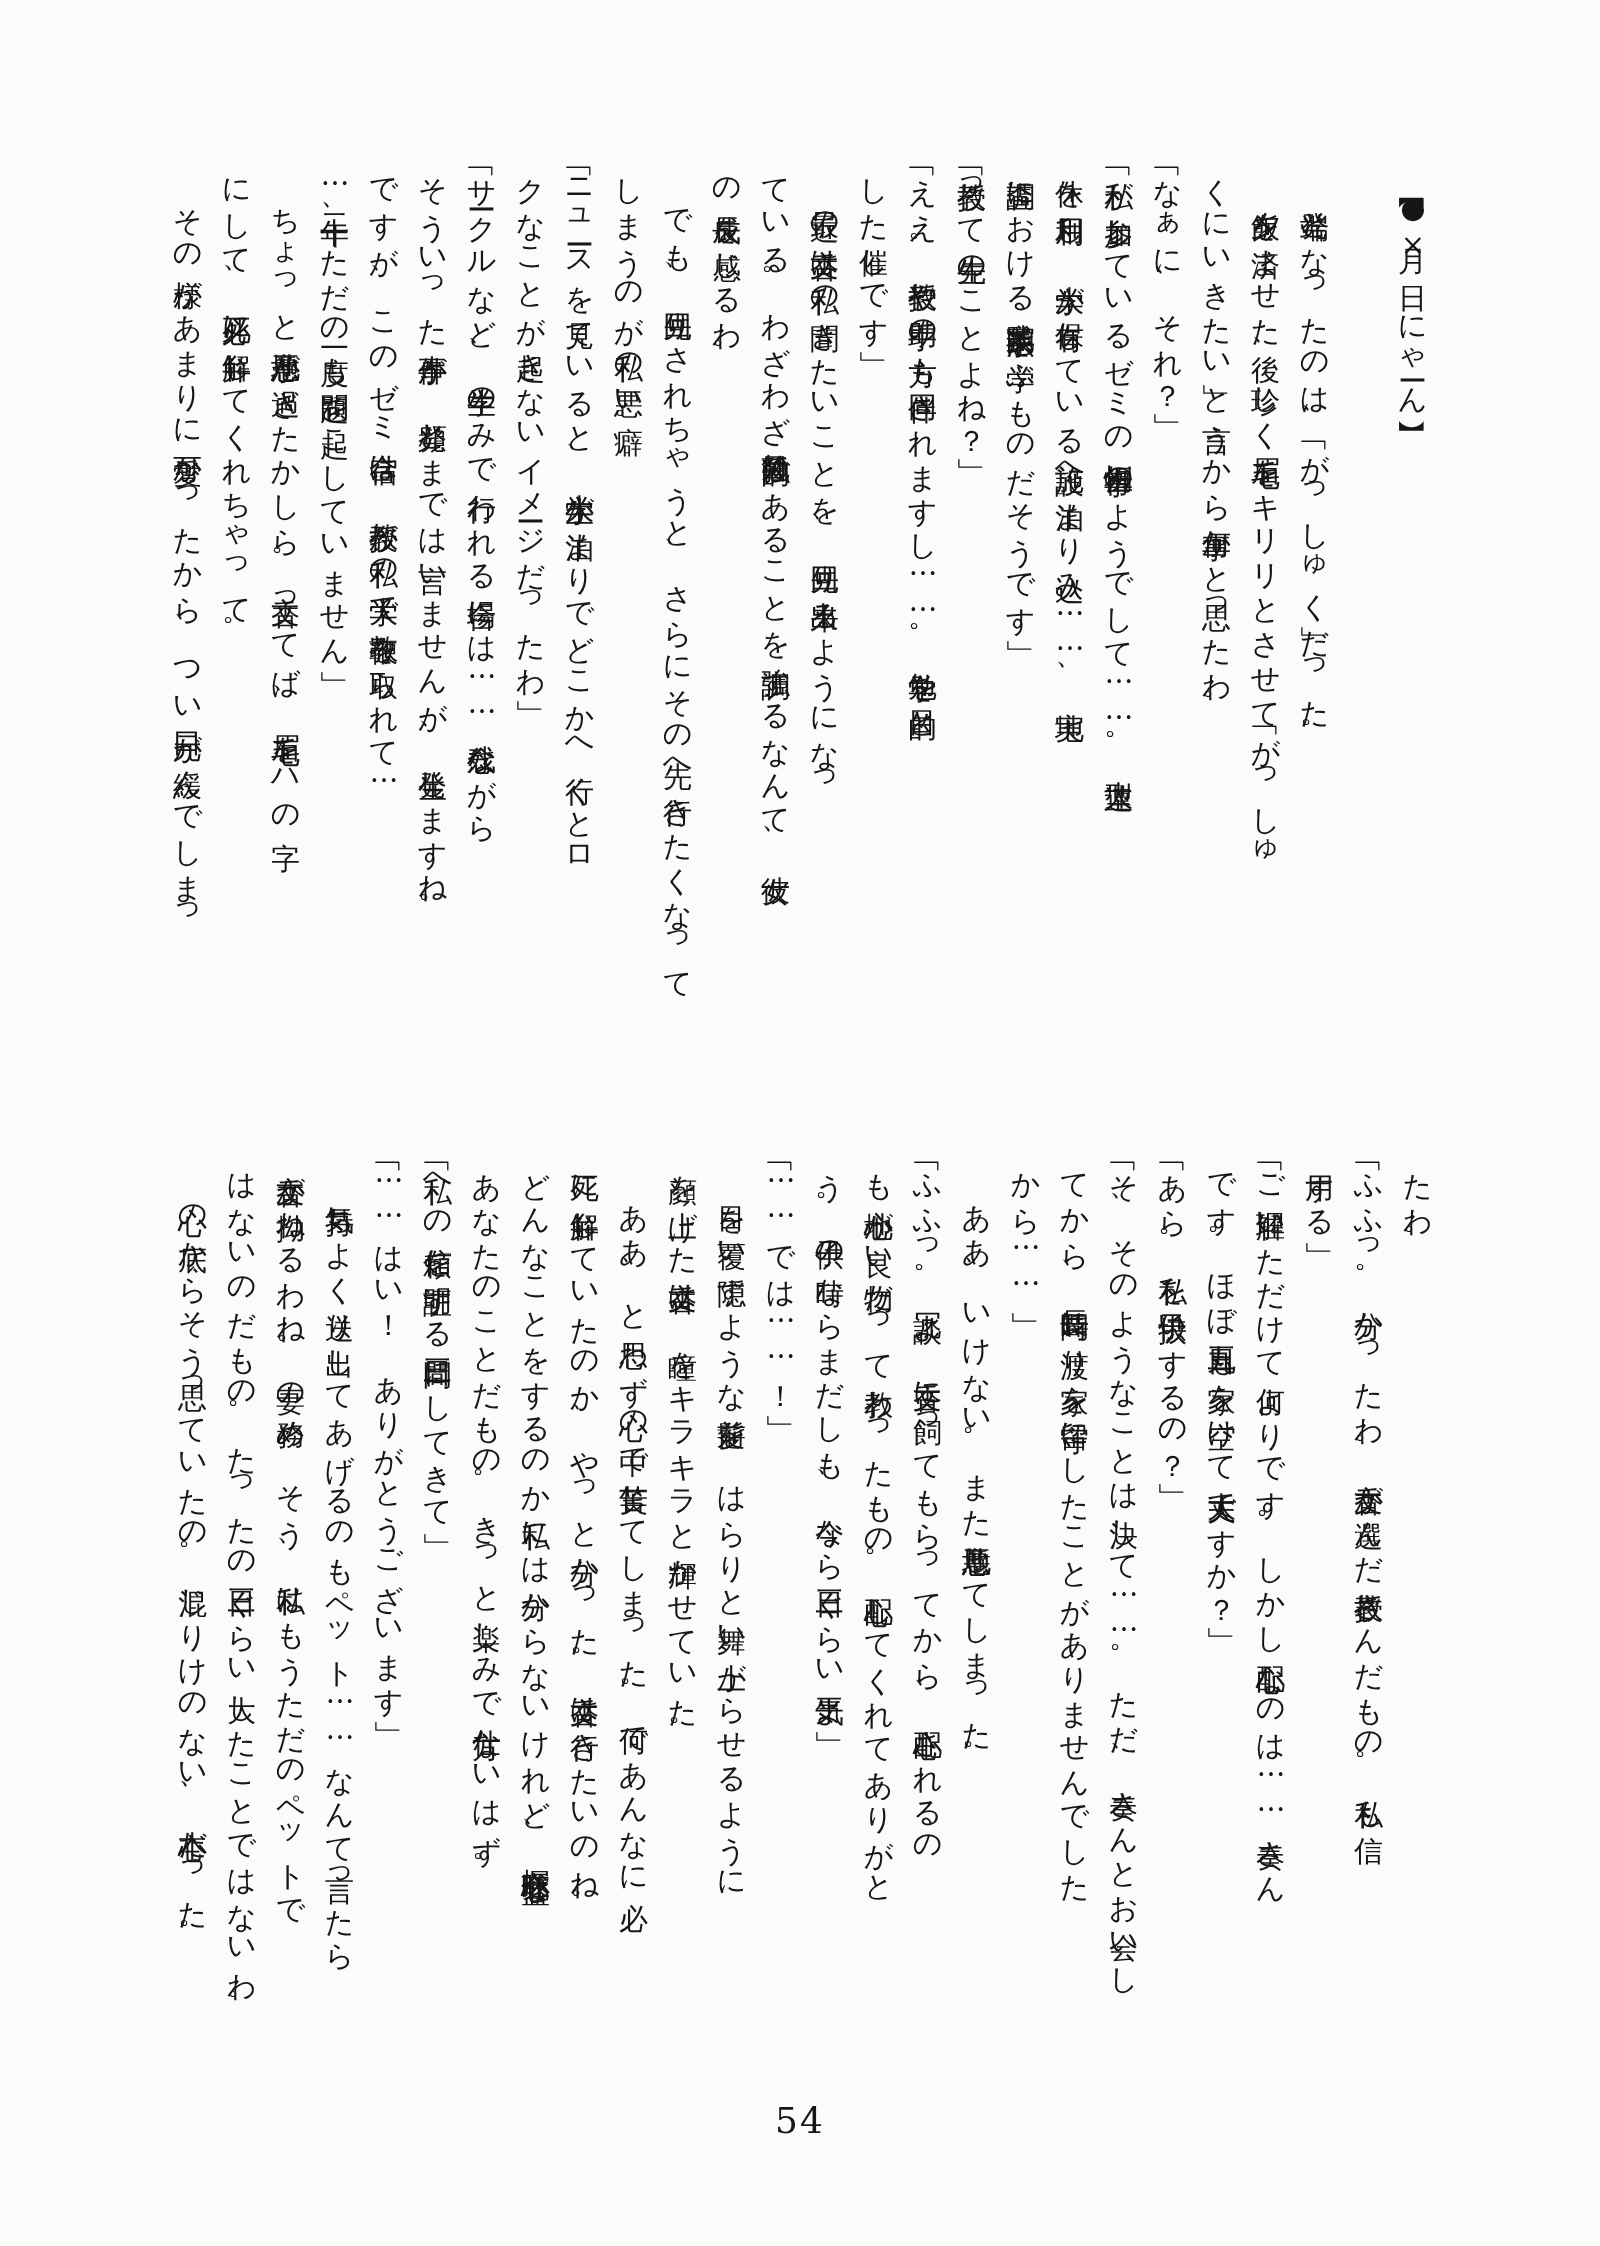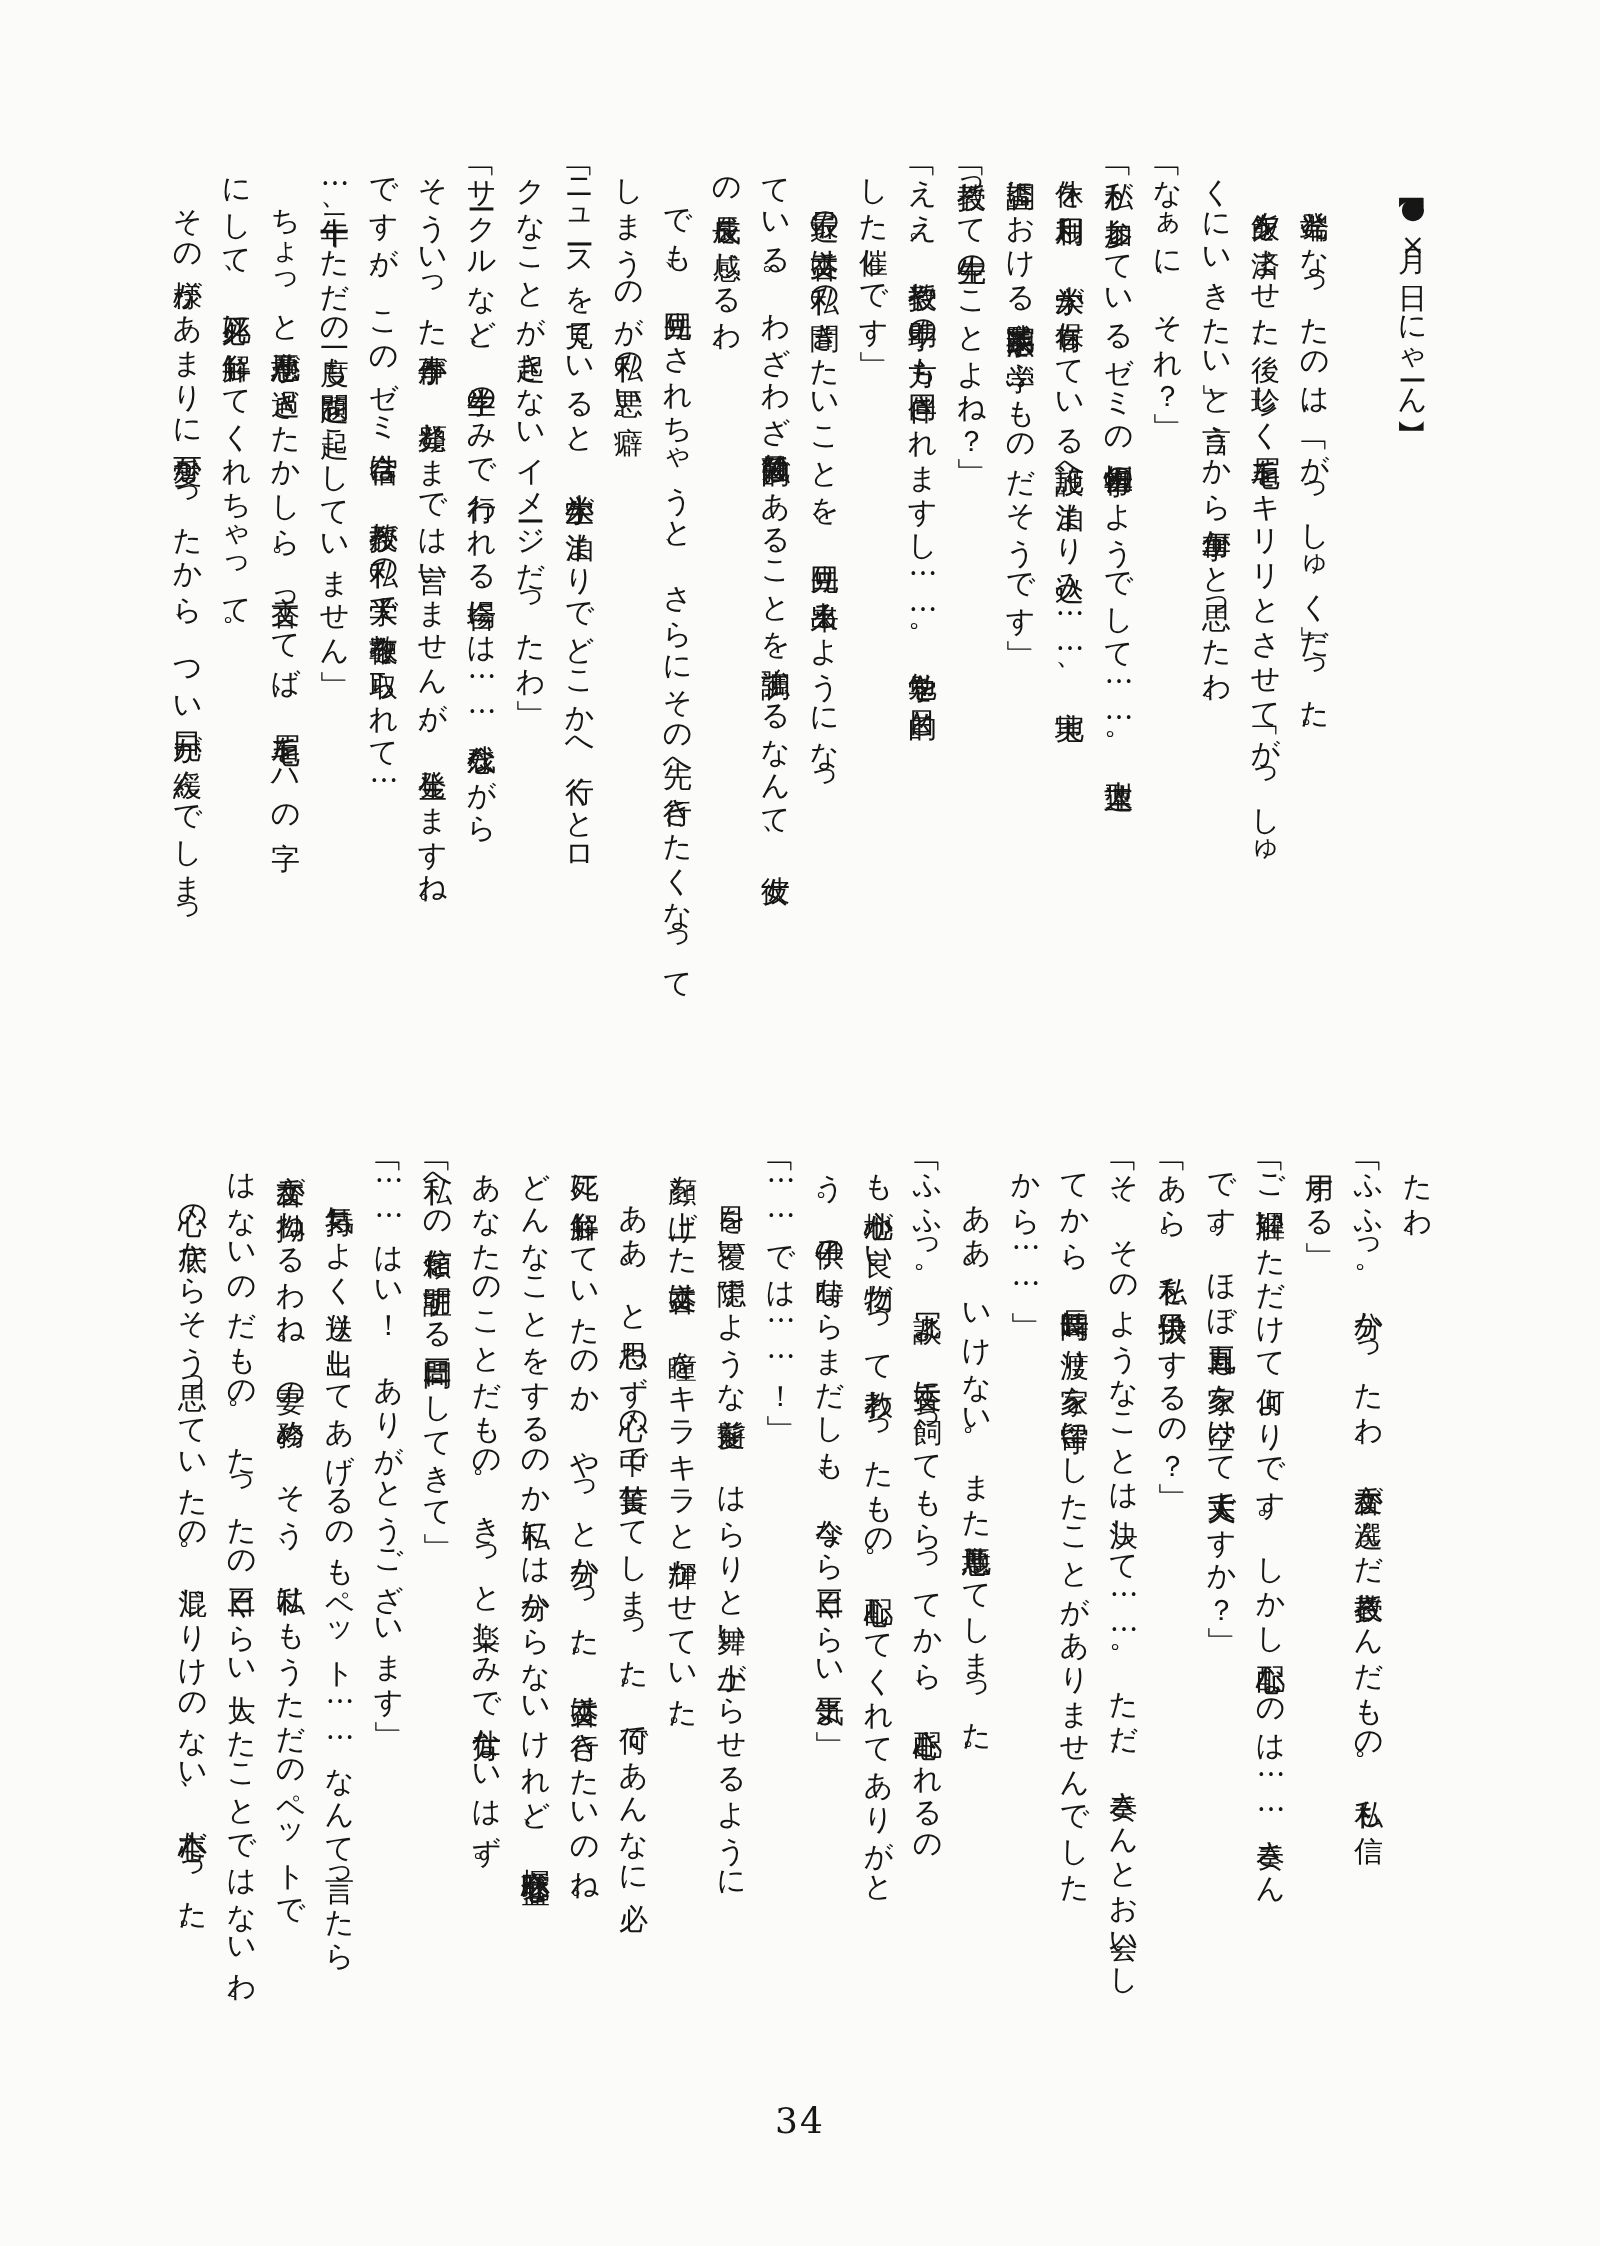--- a/index.html
+++ b/index.html
@@ -100,14 +100,14 @@
       <p class="line">どんなことをするのか私には分からないけれど、探究心旺盛な</p>
       <p class="line">あなたのことだもの。きっと楽しみで仕方ないはず。</p>
       <p class="line">「私への信頼を証明する三日間にしてきて」</p>
       <p class="line">「……はい！　ありがとうございます」</p>
       <p class="line indent">気持ちよく送り出してあげるのもペット……なんて言ったら</p>
       <p class="line">文香が拗ねるわね。妻の務め。そう、私はもうただのペットで</p>
       <p class="line">はないのだもの。たったの三日ぐらい大したことではないわ。</p>
       <p class="line indent">心の底からそう思っていたの。混じりけのない、本心だった。</p>
     </section>
 
-  <div class="page-number">34</div>
+  <div class="page-number">54</div>
 </div>
 
 </body></html>

